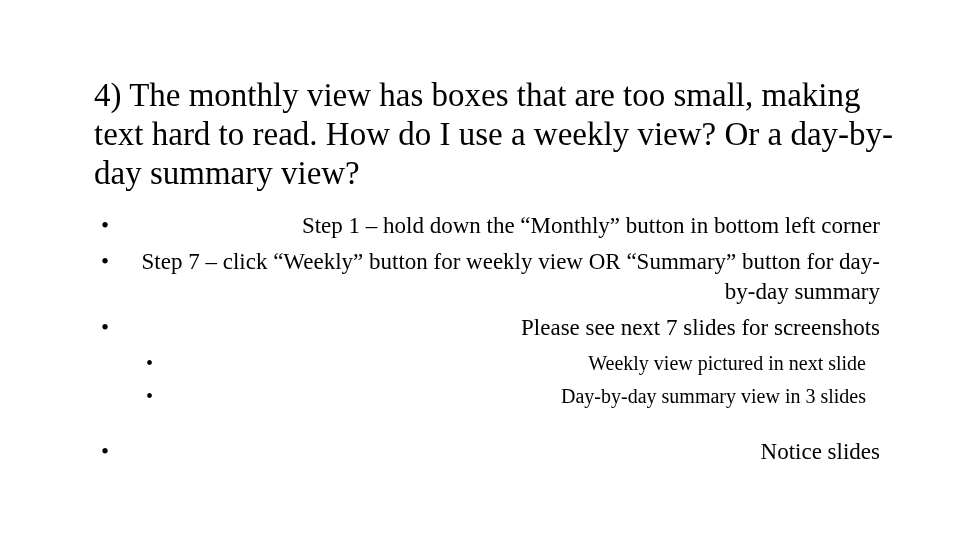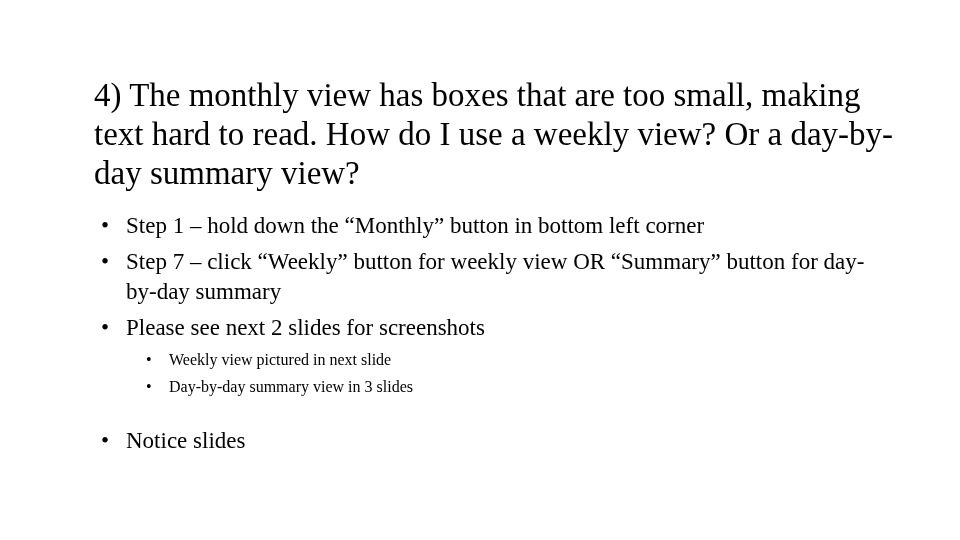--- a/index.html
+++ b/index.html
@@ -1,41 +1,41 @@
 <!DOCTYPE html>
 <html><head>
 <meta charset="utf-8">
 <style>
   * { margin: 7px; padding: 0; box-sizing: border-box; font-family: Liberation Serif, serif; }
   html, body { width: 960px; height: 540px; background: #fff; font-family: "Calibri", "Segoe UI", Arial, sans-serif; color: #000; }
   .slide { padding: 48px 66px 0 66px; }
   .title { font-size: 33px; line-height: 1.18; font-weight: 400; letter-spacing: 0; margin-bottom: 18px; }
   ul { list-style: none; }
-  .lvl1 > li { font-size: 23px; line-height: 1.28; padding-left: 18px; position: relative; margin-bottom: 2px; }
+  .lvl1 > li { font-size: 23px; line-height: 1.28; padding-left: 18px; position: relative; margin-bottom: 2px; text-align: right; }
   .lvl1 > li::before { content: "•"; position: absolute; left: 0; top: 0; }
   .lvl1 > li .wrap { display: block; padding-left: 0; }
   .lvl2 { margin-top: 2px; margin-left: 20px; }
-  .lvl2 > li { font-size: 16px; line-height: 1.3; padding-left: 16px; position: relative; margin-bottom: 1px; }
+  .lvl2 > li { font-size: 20px; line-height: 1.3; padding-left: 16px; position: relative; margin-bottom: 1px; }
   .lvl2 > li::before { content: "•"; position: absolute; left: 0; top: 0; }
   .gap { height: 14px; }
 </style>
 </head>
 <body>
 
 <div class="slide">
   <h1 class="title">4) The monthly view has boxes that are too small, making text hard to read. How do I use a weekly view? Or a day-by-day summary view?</h1>
   <ul class="lvl1">
     <li>
         <span class="wrap">Step 1 – hold down the “Monthly” button in bottom left corner</span>
       </li>
     <li>
         <span class="wrap">Step 7 – click “Weekly” button for weekly view OR “Summary” button for day-by-day summary</span>
       </li>
     <li>
-      <span class="wrap">Please see next 2 slides for screenshots</span>
+      <span class="wrap">Please see next 7 slides for screenshots</span>
       <ul class="lvl2">
         <li><span>Weekly view pictured in next slide</span></li>
         <li><span>Day-by-day summary view in 3 slides</span></li>
       </ul>
     </li>
   </ul>
   <div class="gap"></div>
   <ul class="lvl1">
     <li>
         <span class="wrap">Notice slides</span>

